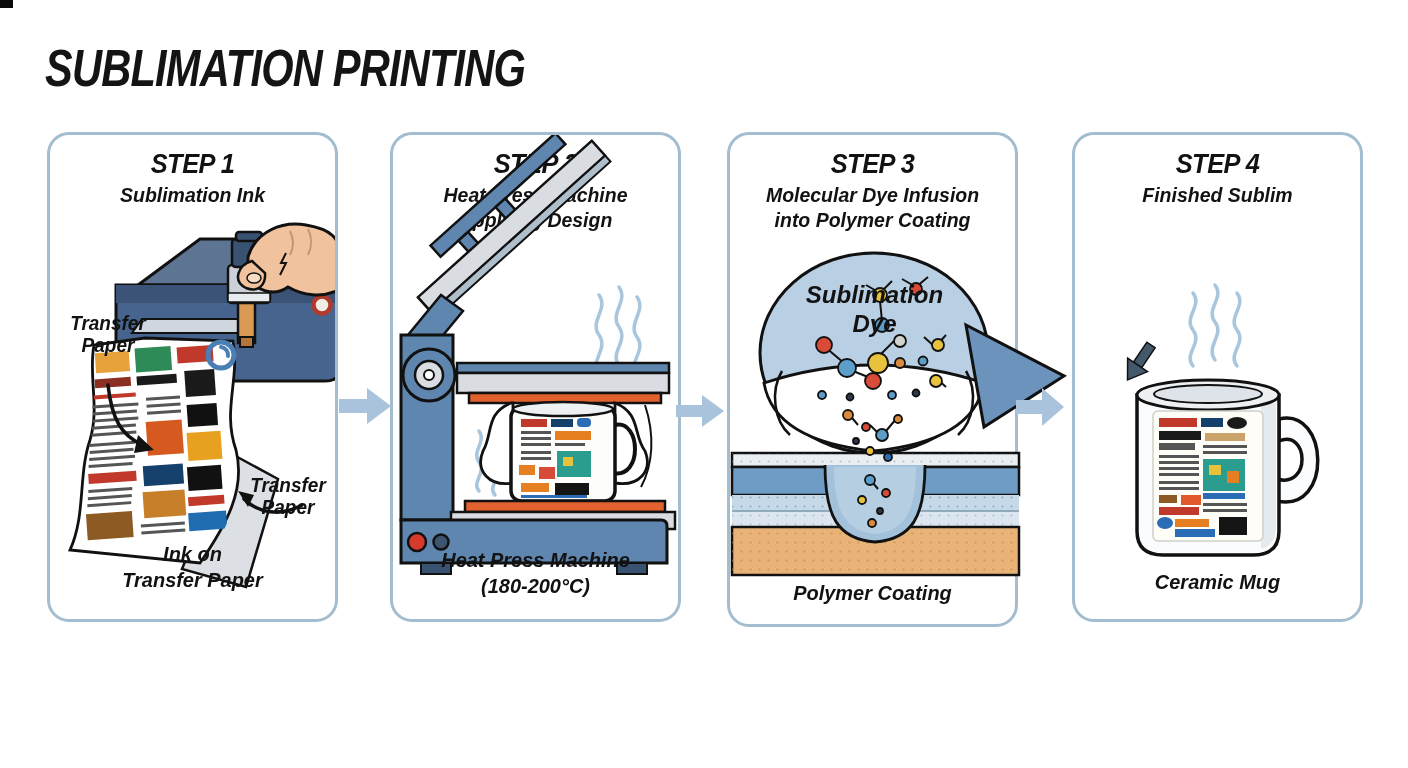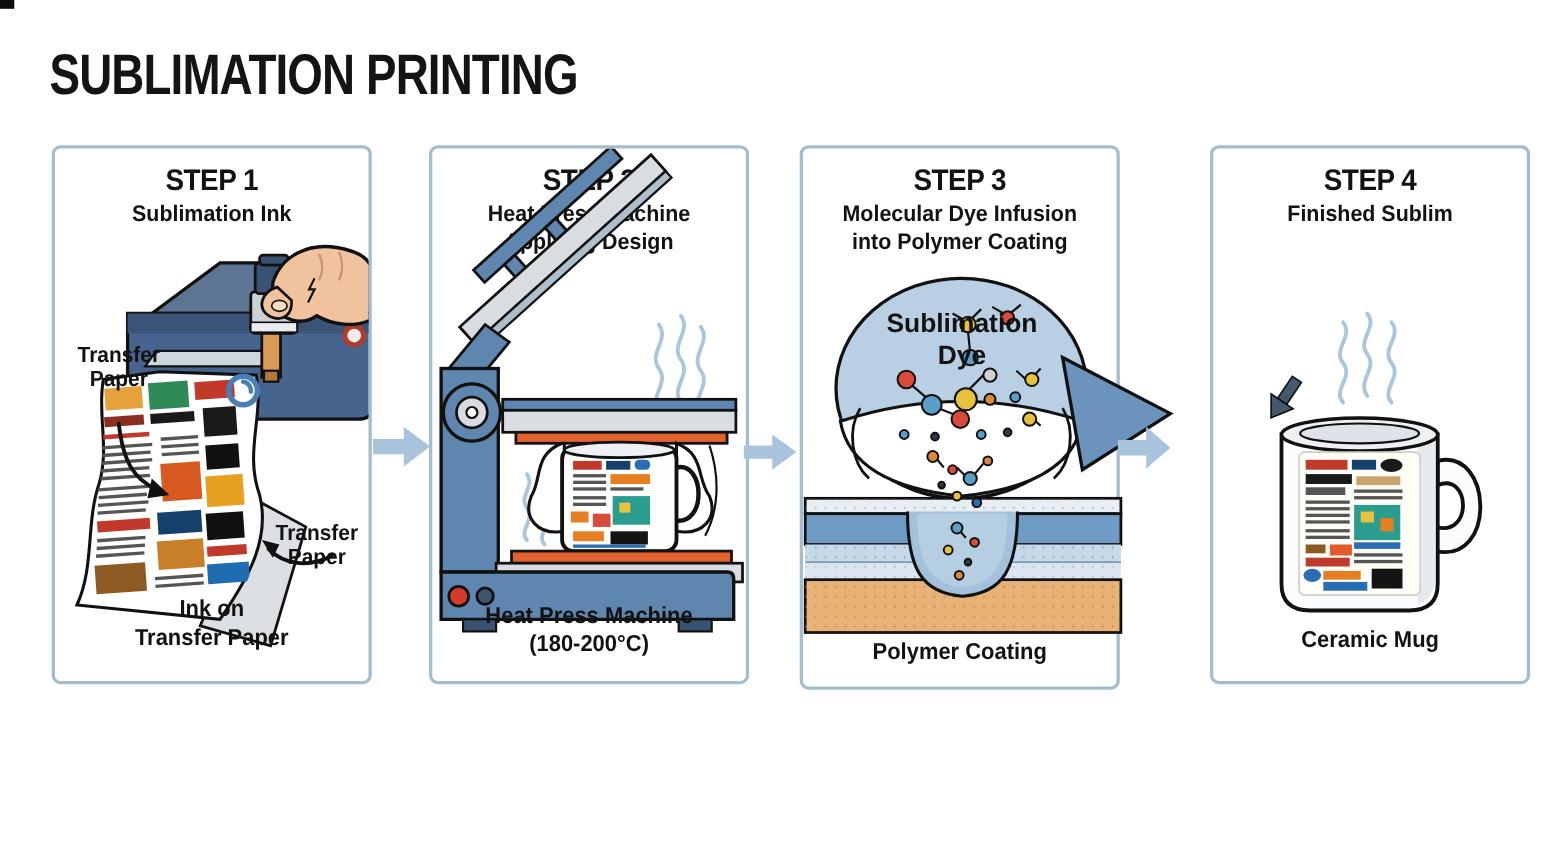--- a/index.html
+++ b/index.html
@@ -1,23 +1,23 @@
 <!DOCTYPE html>
 <html><head>
 <meta charset="utf-8">
 <style>
   html,body{margin:0;padding:0;background:#fff;}
   #stage{position:relative;width:1408px;height:768px;background:#ffffff;overflow:hidden;
-         font-family:"Liberation Sans",sans-serif;color:#121212;}
+         font-family:"Liberation Sans",sans-serif;color:#121212;font-style:italic;}
   #corner-mark{position:absolute;left:0;top:0;width:13px;height:8px;background:#0b0b0b;}
   #page-title{position:absolute;left:45px;top:38px;margin:0;font-size:52px;font-weight:800;
               letter-spacing:-1px;transform:scaleX(.80);transform-origin:left center;color:#141414;
               white-space:nowrap;}
   .panel{position:absolute;top:132px;width:291px;height:490px;background:#fff;
-         border:3px solid #a3bdd0;border-radius:8px;box-sizing:border-box;}
+         border:3px solid #a3bdd0;border-radius:22px;box-sizing:border-box;}
   .panel.clip{overflow:hidden;}
   .step-head{position:absolute;left:0;right:0;top:14px;text-align:center;}
   .step-title{font-size:27px;font-weight:800;letter-spacing:-.5px;transform:scaleX(.94);transform-origin:center;}
   .step-sub{font-size:20.5px;font-weight:700;line-height:1.22;white-space:pre-line;
             transform:scaleX(.95);transform-origin:center;margin-top:2px;}
   .caption{position:absolute;left:0;right:0;text-align:center;font-size:21px;font-weight:800;
            line-height:1.25;white-space:pre-line;transform:scaleX(.95);transform-origin:center;}
   .plabel{position:absolute;font-size:20px;font-weight:800;line-height:1.08;white-space:pre-line;
           text-align:center;transform:scaleX(.95);}
   .illus{position:absolute;inset:0;width:291px;height:490px;}
@@ -310,21 +310,21 @@
           <circle cx="142" cy="388" r="4" fill="#d98a3c"></circle>
         </g>
       </g>
     </svg>
 
     <div id="bubble-label">Sublimation
 Dye</div>
     <div class="caption" style="bottom:18px;">Polymer Coating</div>
   </div>
 
-  <div class="panel clip" style="left:1072px;margin-left:28px;">
+  <div class="panel clip" style="left:1072px;">
     <div class="step-head">
       <div class="step-title">STEP 4</div>
       <div class="step-sub">Finished Sublim</div>
     </div>
 
     <svg class="illus" viewBox="0 0 291 490">
 
       <g fill="none" stroke="#a9c6dc" stroke-width="3.5" stroke-linecap="round">
         <path d="M118,158 c10,13 -10,24 0,37 c10,13 -10,24 0,36"></path>
         <path d="M140,150 c10,13 -10,24 0,37 c10,13 -10,24 0,38"></path>

